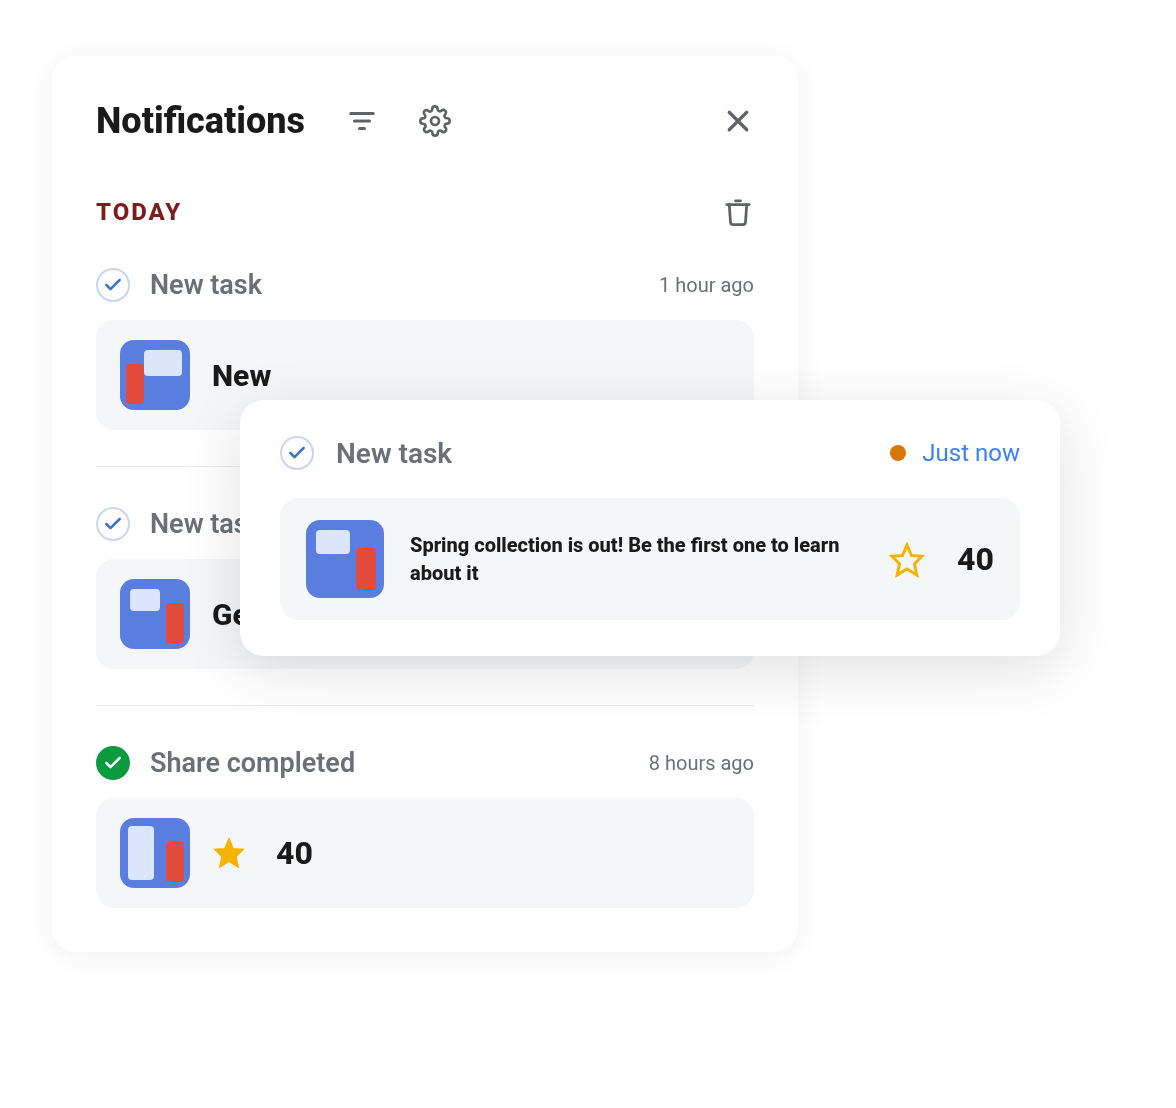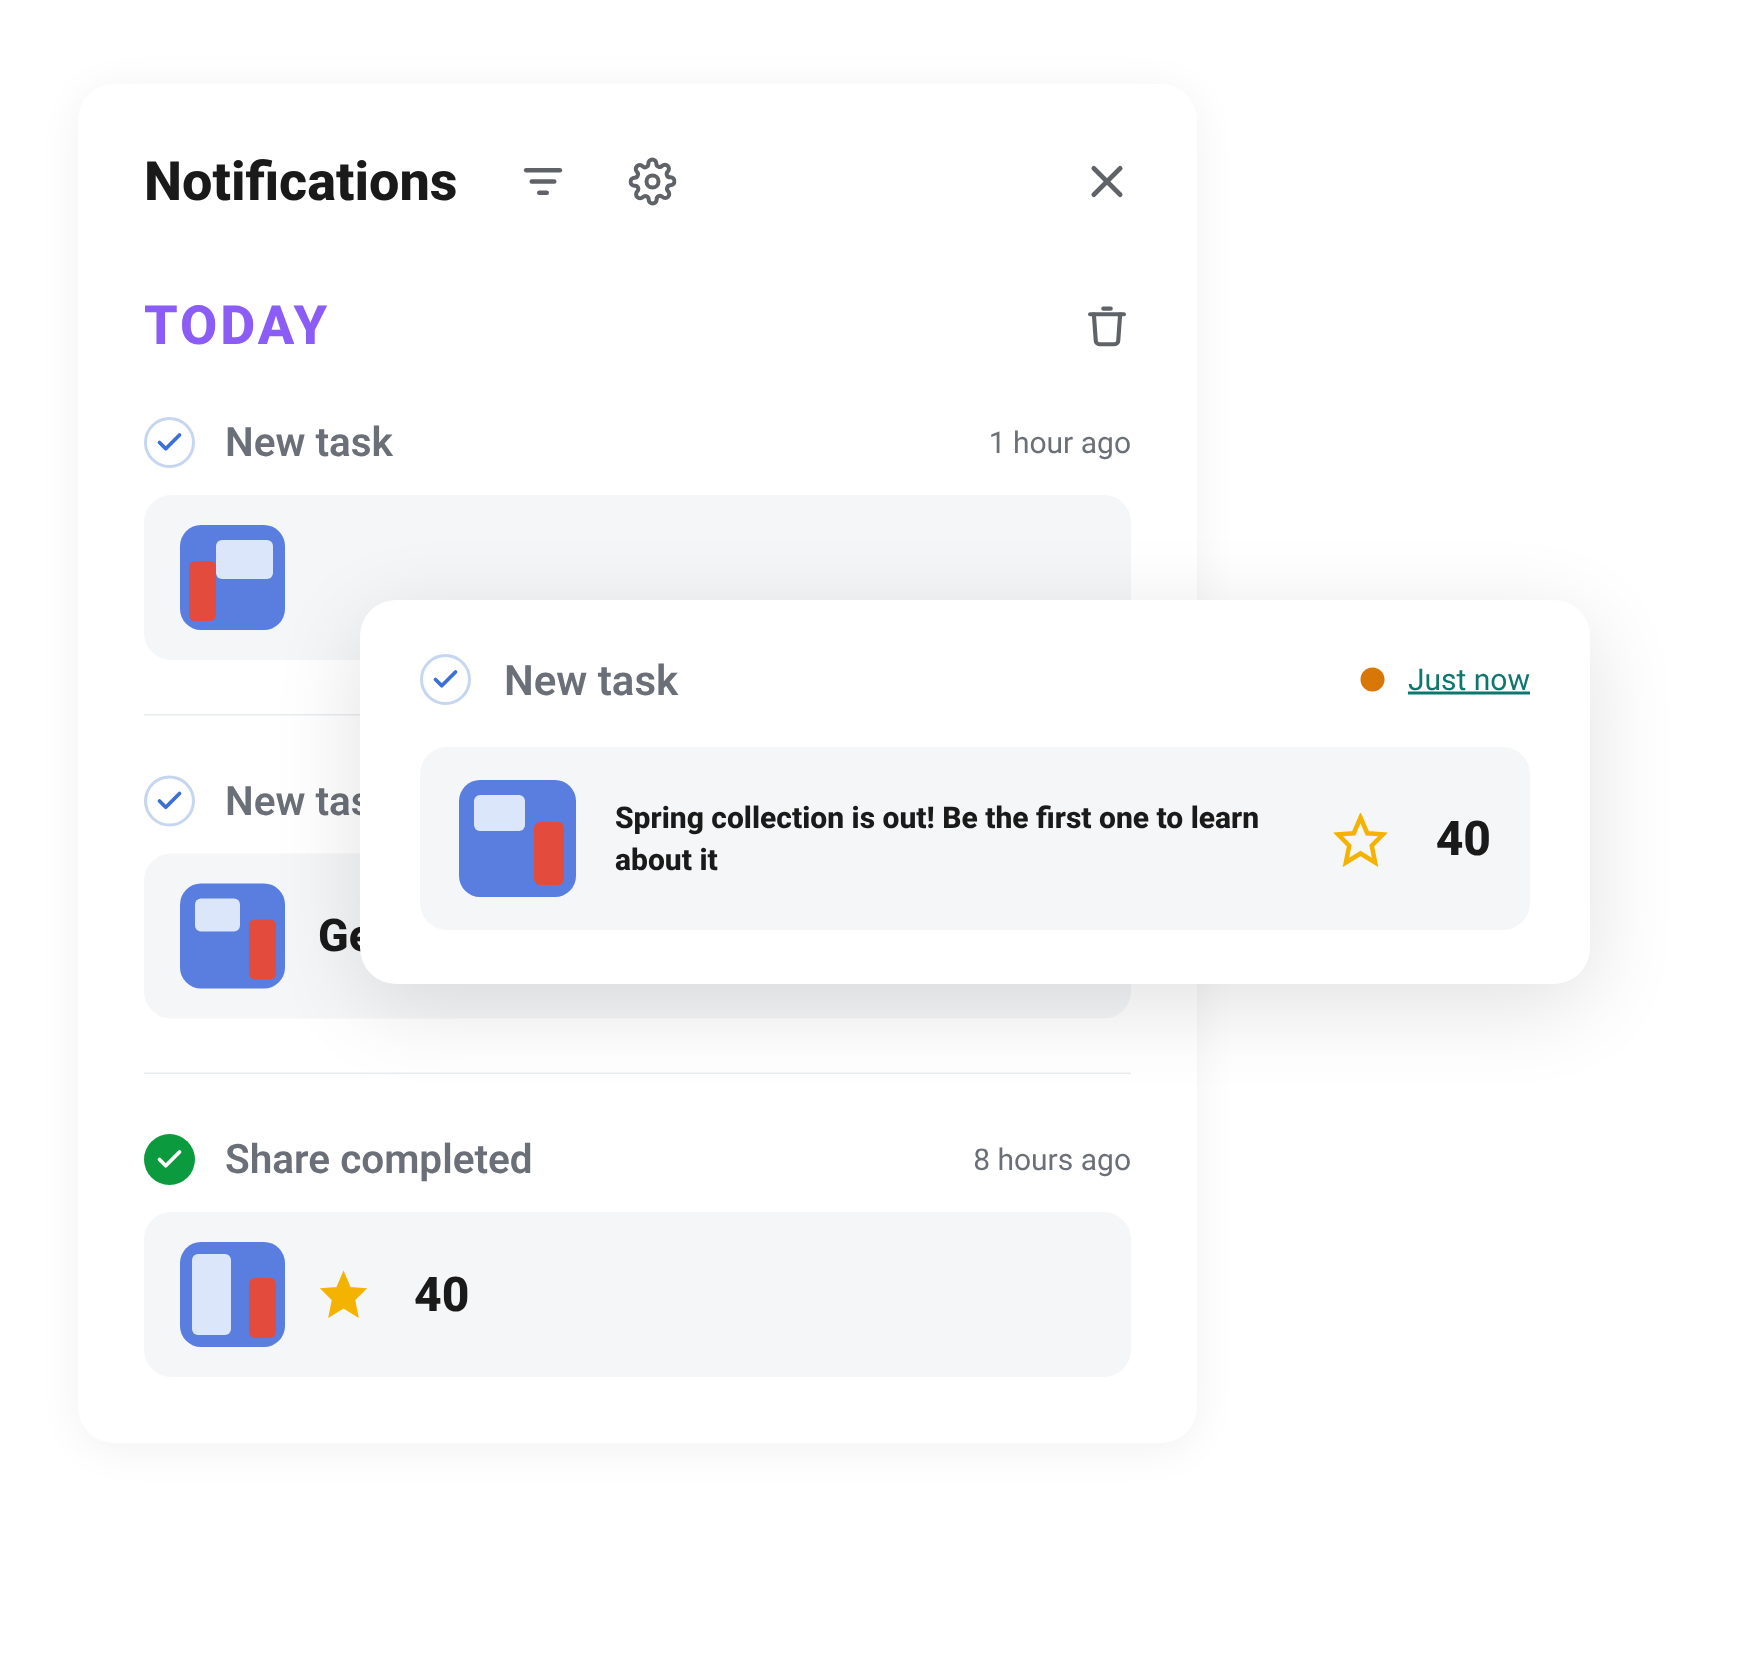--- a/index.html
+++ b/index.html
@@ -38,24 +38,24 @@
     color: #5f6368;
     display:flex; align-items:center; justify-content:center;
     cursor: pointer;
   }
   .header-spacer { flex: 1; }
 
   .section-row {
     display:flex; align-items:center; margin-top: 54px;
   }
   .section-label {
-    font-size: 36px;
+    font-size: 24px;
     font-weight: 800;
     letter-spacing: 2px;
-    color: #8b5cf6;
+    color: #7f1d1d;
     flex:1;
   }
 
   .item-row {
     display:flex; align-items:center;
     margin-top: 40px;
   }
   .check-open {
     width:34px; height:34px; border-radius:50%;
     border:2px solid #c7d6f0;
@@ -126,21 +126,21 @@
     box-shadow: 0 14px 60px rgba(0,0,0,0.12);
     padding:36px 40px 36px 40px;
   }
   .toast-header {
     display:flex; align-items:center;
   }
   .toast-label { font-size:28px; color:#6a6f78; font-weight:600; margin-left:22px; flex:1; }
   .dot {
     width:16px; height:16px; border-radius:50%; background:#d97706; margin-right:16px;
   }
-  .toast-time { font-size:20px; color:#0f766e;text-decoration:underline; }
+  .toast-time { font-size:24px; color:#3b82f6; }
 
   .toast-card {
     margin-top:28px;
     background:#f5f6f7;
     border-radius:18px;
     padding:22px 26px;
     display:flex; align-items:center; gap:26px;
   }
   .toast-thumb {
     width:78px; height:78px; border-radius:14px; background:#5a7de0; flex-shrink:0;
@@ -196,20 +196,21 @@
     <div class="check-open">
       <svg viewBox="0 0 24 24" width="20" height="20" fill="none" stroke="currentColor" stroke-width="3" stroke-linecap="round" stroke-linejoin="round">
           <polyline points="4 12 9 17 20 6"></polyline>
         </svg>
     </div>
     <div class="item-label">New task</div>
     <div class="item-time">1 hour ago</div>
   </div>
   <div class="task-card">
     <div class="task-thumb var-a"></div>
+    <div class="task-title">New</div>
   </div>
 
   <div class="divider"></div>
 
   <div class="item-row">
     <div class="check-open">
       <svg viewBox="0 0 24 24" width="20" height="20" fill="none" stroke="currentColor" stroke-width="3" stroke-linecap="round" stroke-linejoin="round">
           <polyline points="4 12 9 17 20 6"></polyline>
         </svg>
     </div>

